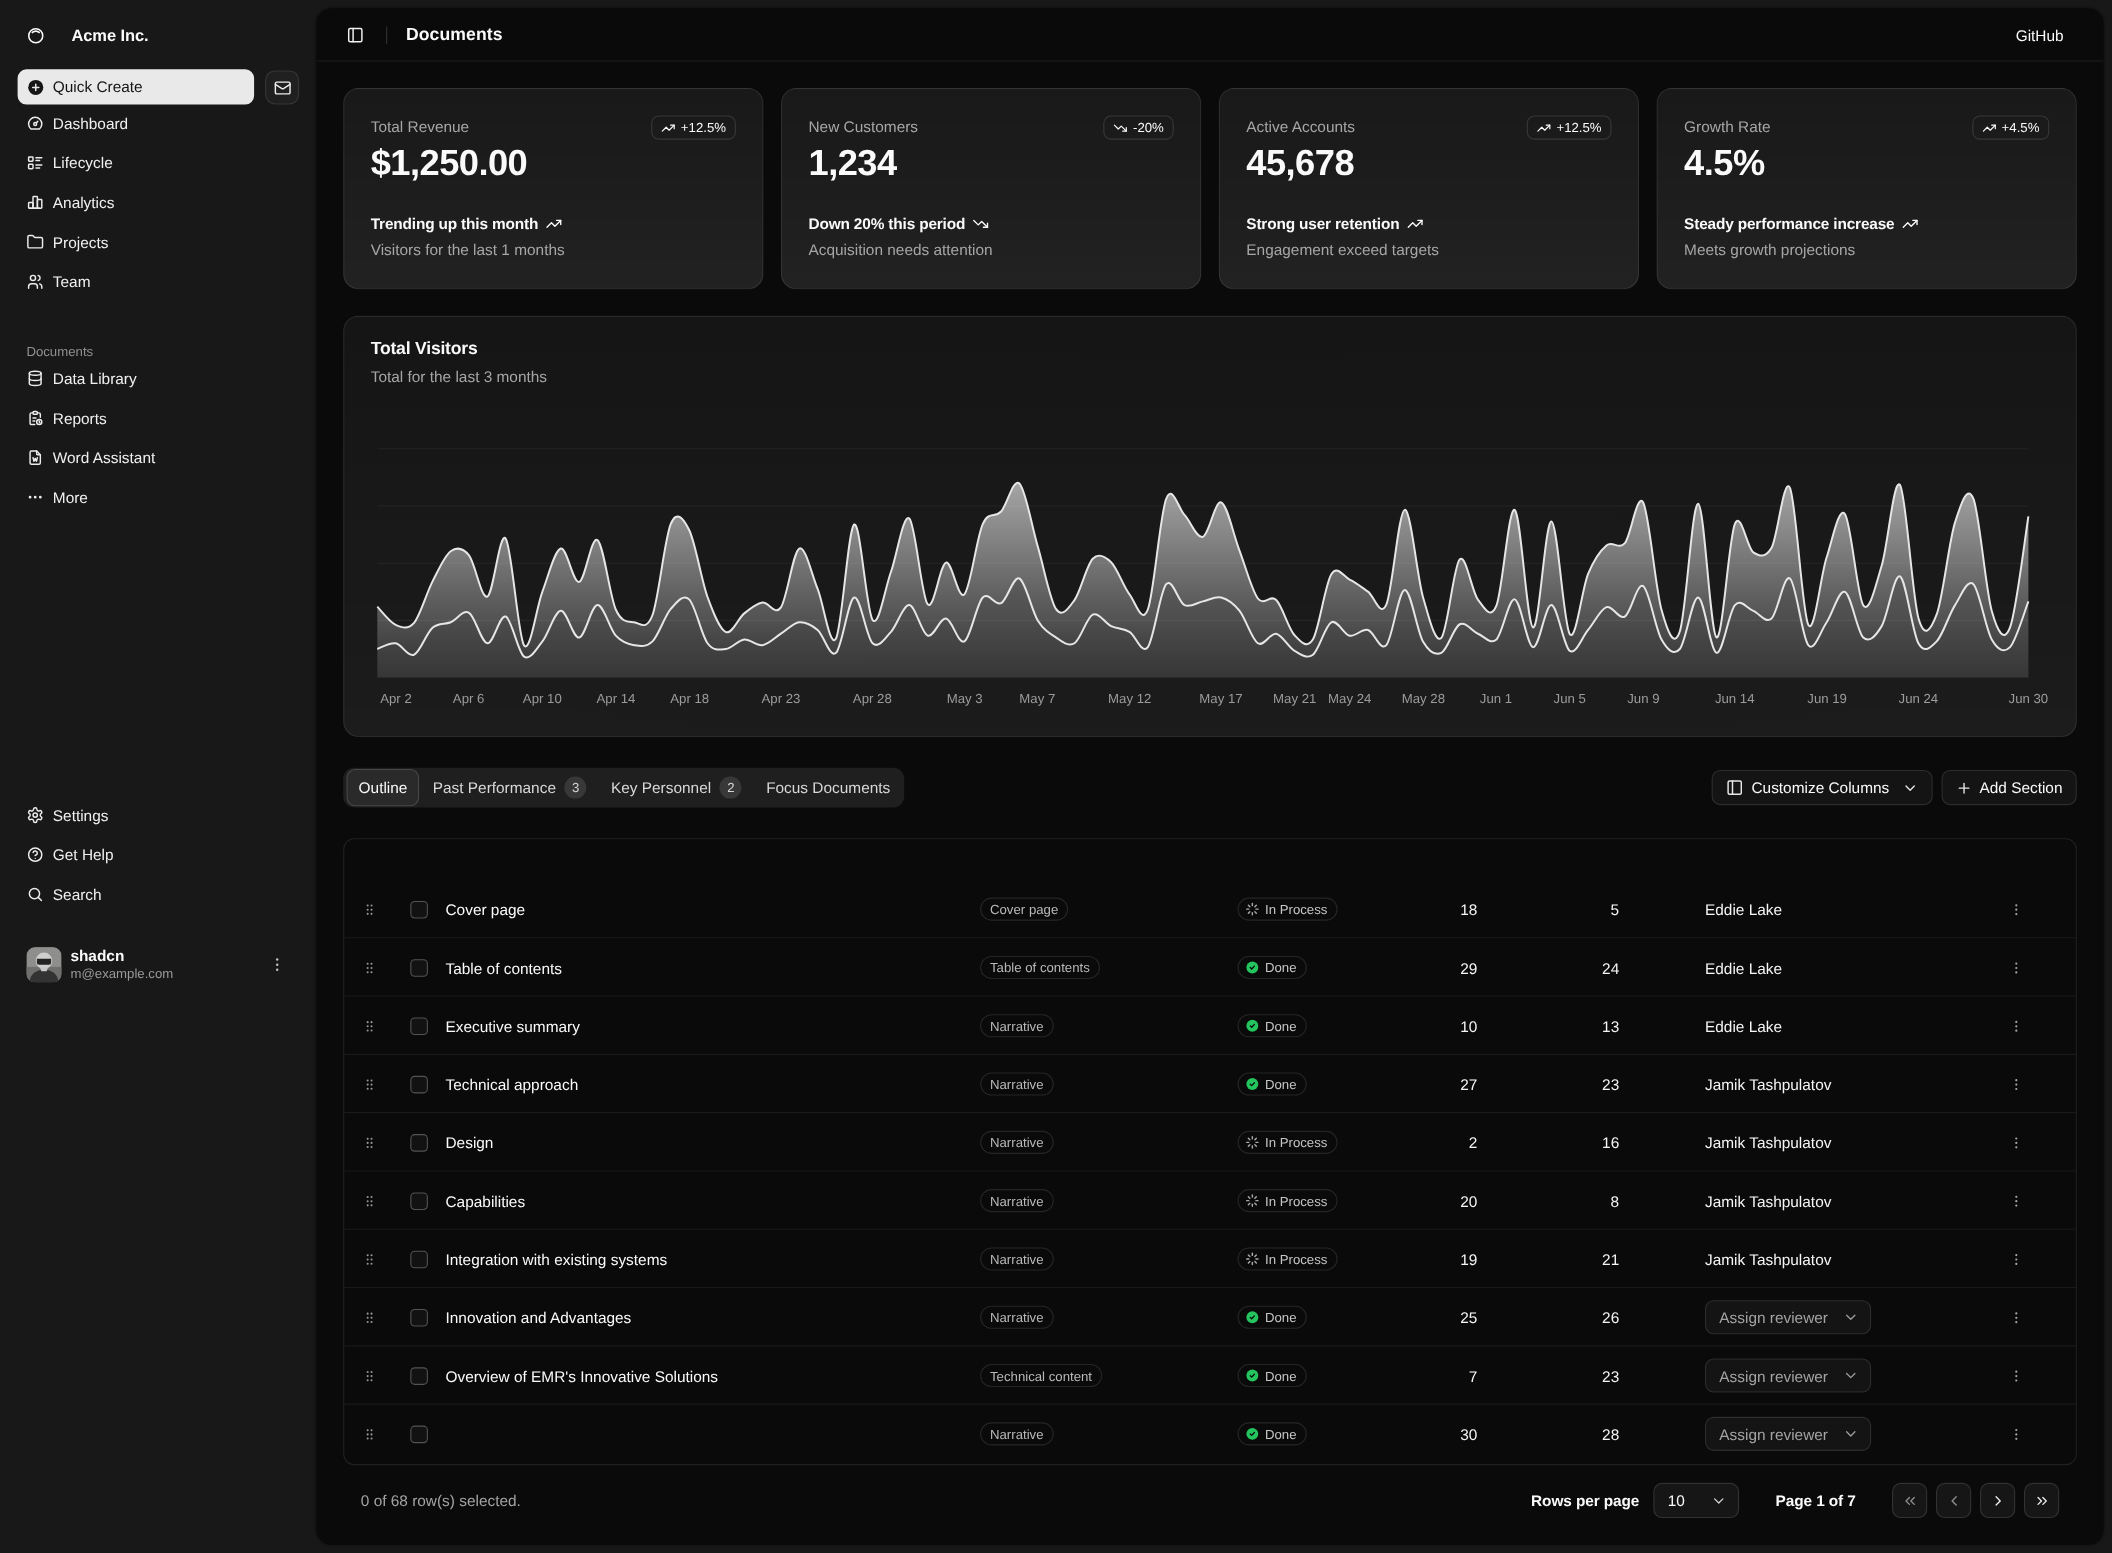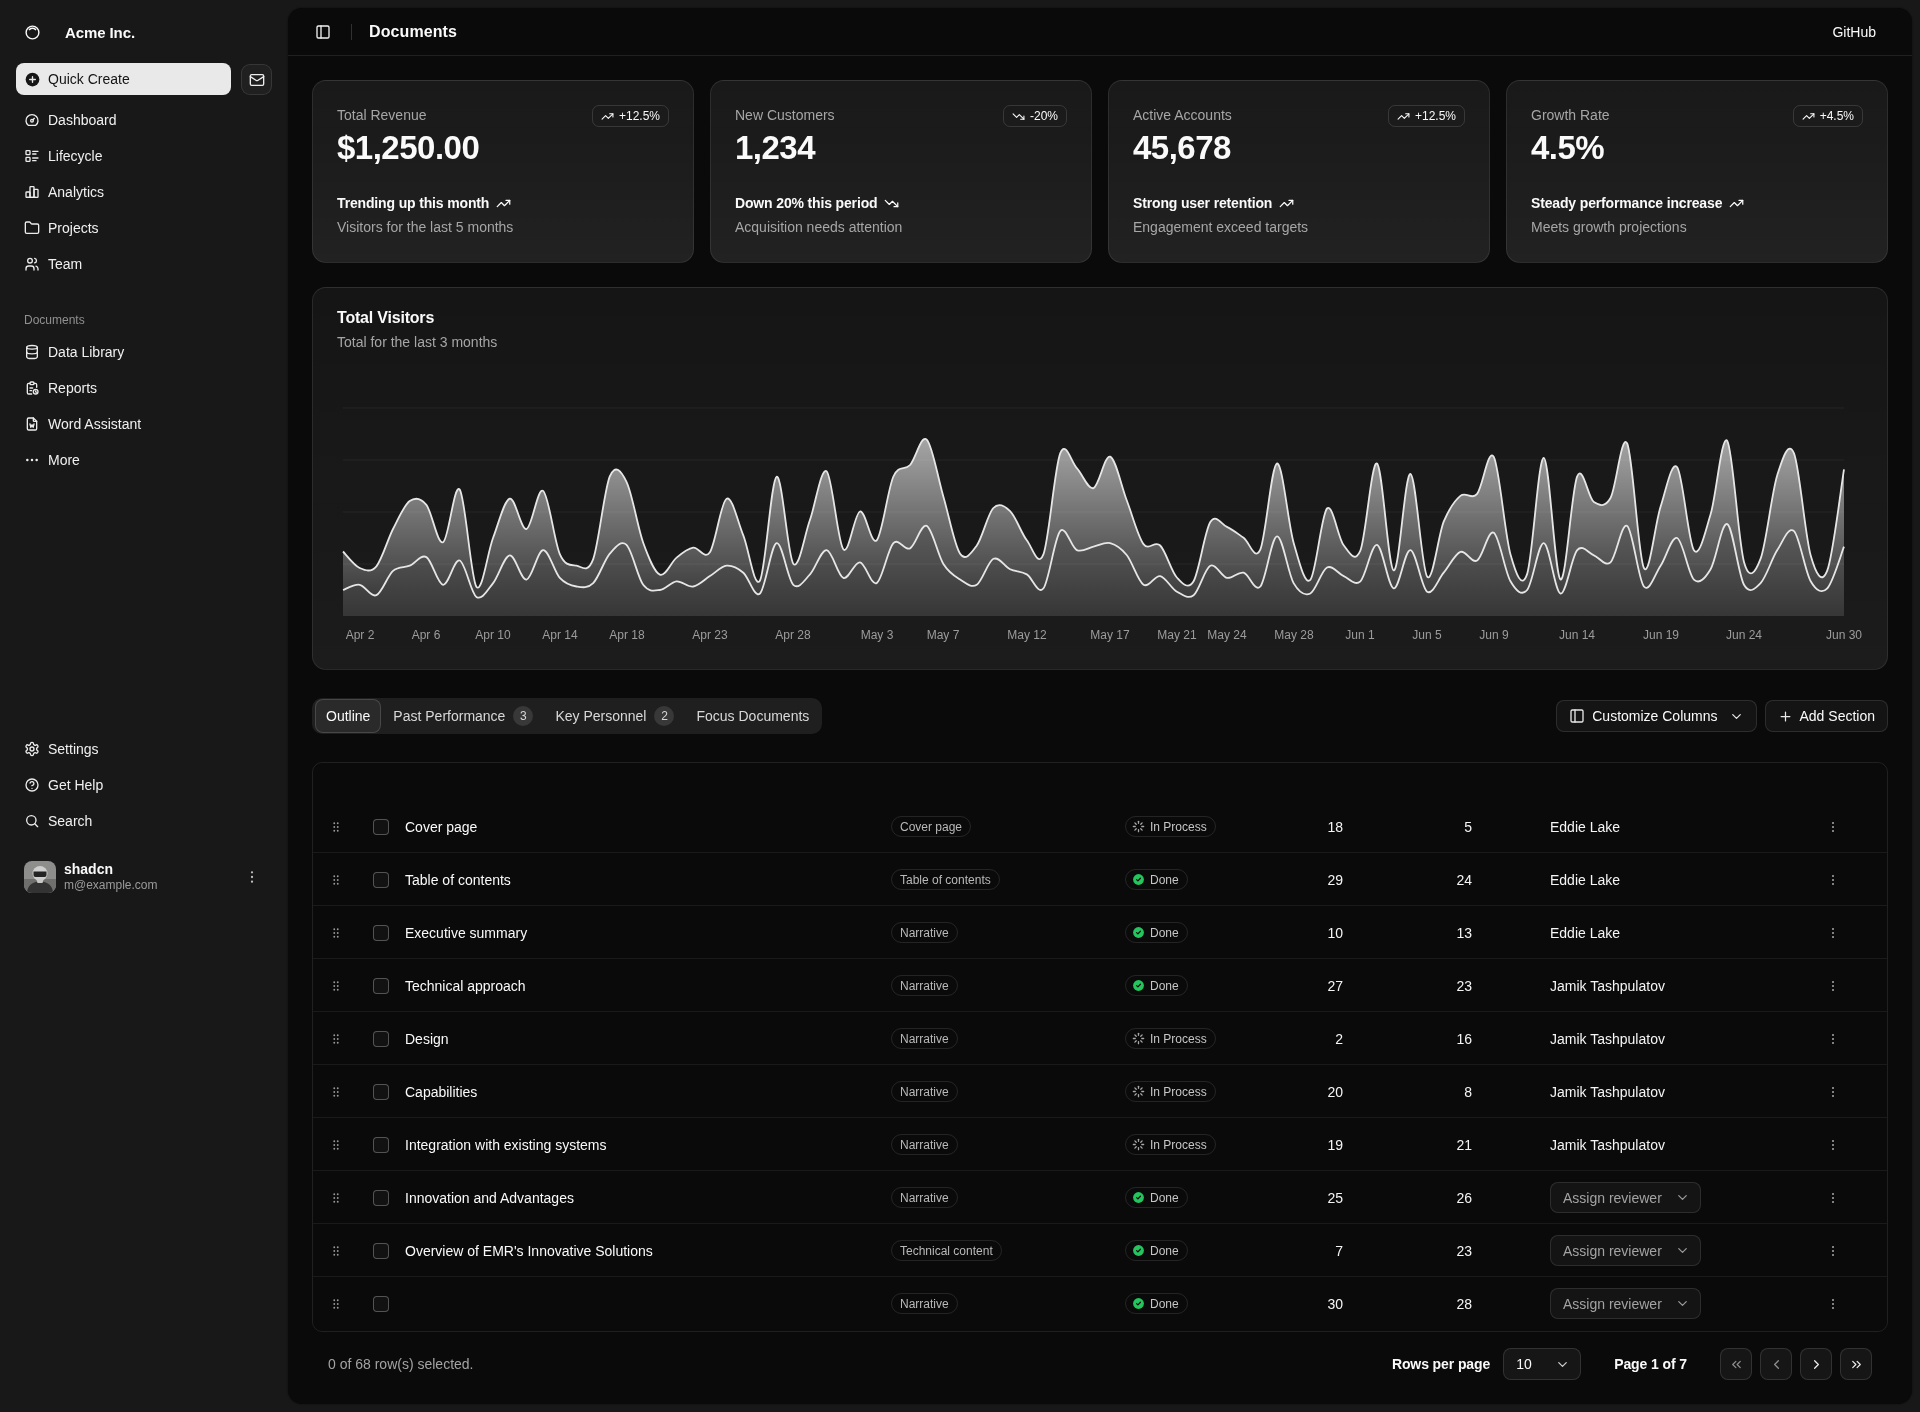--- a/index.html
+++ b/index.html
@@ -6,21 +6,21 @@
 html,body{width:1920px;height:1412px;overflow:hidden}
 body{background:#181818;font-family:"Liberation Sans",sans-serif;color:#fafafa;position:relative;-webkit-font-smoothing:antialiased}
 svg{display:block}
 .ic{flex:none}
 
 #sb{position:absolute;left:0;top:0;width:288px;height:1412px;background:#181818}
 .sb-logo{position:absolute;left:24px;top:23px;display:flex;align-items:center;gap:24px;height:18px}
 .sb-logo b{font-size:15px;font-weight:700;letter-spacing:-.1px}
 .qc{position:absolute;left:16px;top:63px;width:215px;height:32px;background:#e9e9e9;color:#141414;border-radius:8px;display:flex;align-items:center;gap:8px;padding:0 9px;font-size:14px;font-weight:500}
 .mailbtn{position:absolute;left:241px;top:64px;width:31px;height:31px;border-radius:9px;border:1px solid rgba(255,255,255,0.10);background:rgba(255,255,255,0.035);display:flex;align-items:center;justify-content:center;color:#ededed}
-.si{position:absolute;left:16px;width:256px;height:32px;border-radius:8px;display:flex;align-items:center;gap:8px;padding:0 8px;font-size:14px;color:#f0f0f0}
+.si{position:absolute;left:16px;width:256px;height:32px;border-radius:8px;display:flex;align-items:flex-start;gap:8px;padding:0 8px;font-size:14px;color:#f0f0f0}
 .si .ic{color:#ececec}
 .sgl{position:absolute;left:24px;font-size:12px;color:#909090;font-weight:500}
 .usr{position:absolute;left:16px;top:853px;width:256px;height:48px;display:flex;align-items:center;padding:0 8px}
 .uname{font-size:14px;font-weight:700;line-height:17px}
 .umail{font-size:12px;color:#9a9a9a;line-height:15px}
 
 #main{position:absolute;left:288px;top:8px;width:1624px;height:1396px;background:#0a0a0a;border-radius:14px;overflow:hidden;box-shadow:0 0 2px rgba(0,0,0,.6)}
 #hdr{position:absolute;left:0;top:0;width:100%;height:48px;border-bottom:1px solid rgba(255,255,255,0.09)}
 #hdr .pl{position:absolute;left:27px;top:16px;color:#f2f2f2}
 #hdr .vsep{position:absolute;left:63px;top:16px;width:1px;height:16px;background:rgba(255,255,255,0.16)}
@@ -232,21 +232,21 @@
    <div class="clab">Total Revenue</div>
    <div class="cnum">$1,250.00</div>
    <div class="cbadge"><svg class="ic" width="13" height="13" viewBox="0 0 24 24" fill="none" stroke="currentColor" stroke-width="2" stroke-linecap="round" stroke-linejoin="round">
             <path d="m22 7-8.5 8.5-5-5L2 17"></path>
             <path d="M16 7h6v6"></path>
           </svg>+12.5%</div>
    <div class="cf1">Trending up this month <svg class="ic" width="15" height="15" viewBox="0 0 24 24" fill="none" stroke="currentColor" stroke-width="2" stroke-linecap="round" stroke-linejoin="round">
             <path d="m22 7-8.5 8.5-5-5L2 17"></path>
             <path d="M16 7h6v6"></path>
           </svg></div>
-   <div class="cf2">Visitors for the last 5 months</div>
+   <div class="cf2">Visitors for the last 1 months</div>
   </div>
   <div class="card">
    <div class="clab">New Customers</div>
    <div class="cnum">1,234</div>
    <div class="cbadge"><svg class="ic" width="13" height="13" viewBox="0 0 24 24" fill="none" stroke="currentColor" stroke-width="2" stroke-linecap="round" stroke-linejoin="round">
             <path d="m22 17-8.5-8.5-5 5L2 7"></path>
             <path d="M16 17h6v-6"></path>
           </svg>-20%</div>
    <div class="cf1">Down 20% this period <svg class="ic" width="15" height="15" viewBox="0 0 24 24" fill="none" stroke="currentColor" stroke-width="2" stroke-linecap="round" stroke-linejoin="round">
             <path d="m22 17-8.5-8.5-5 5L2 7"></path>

